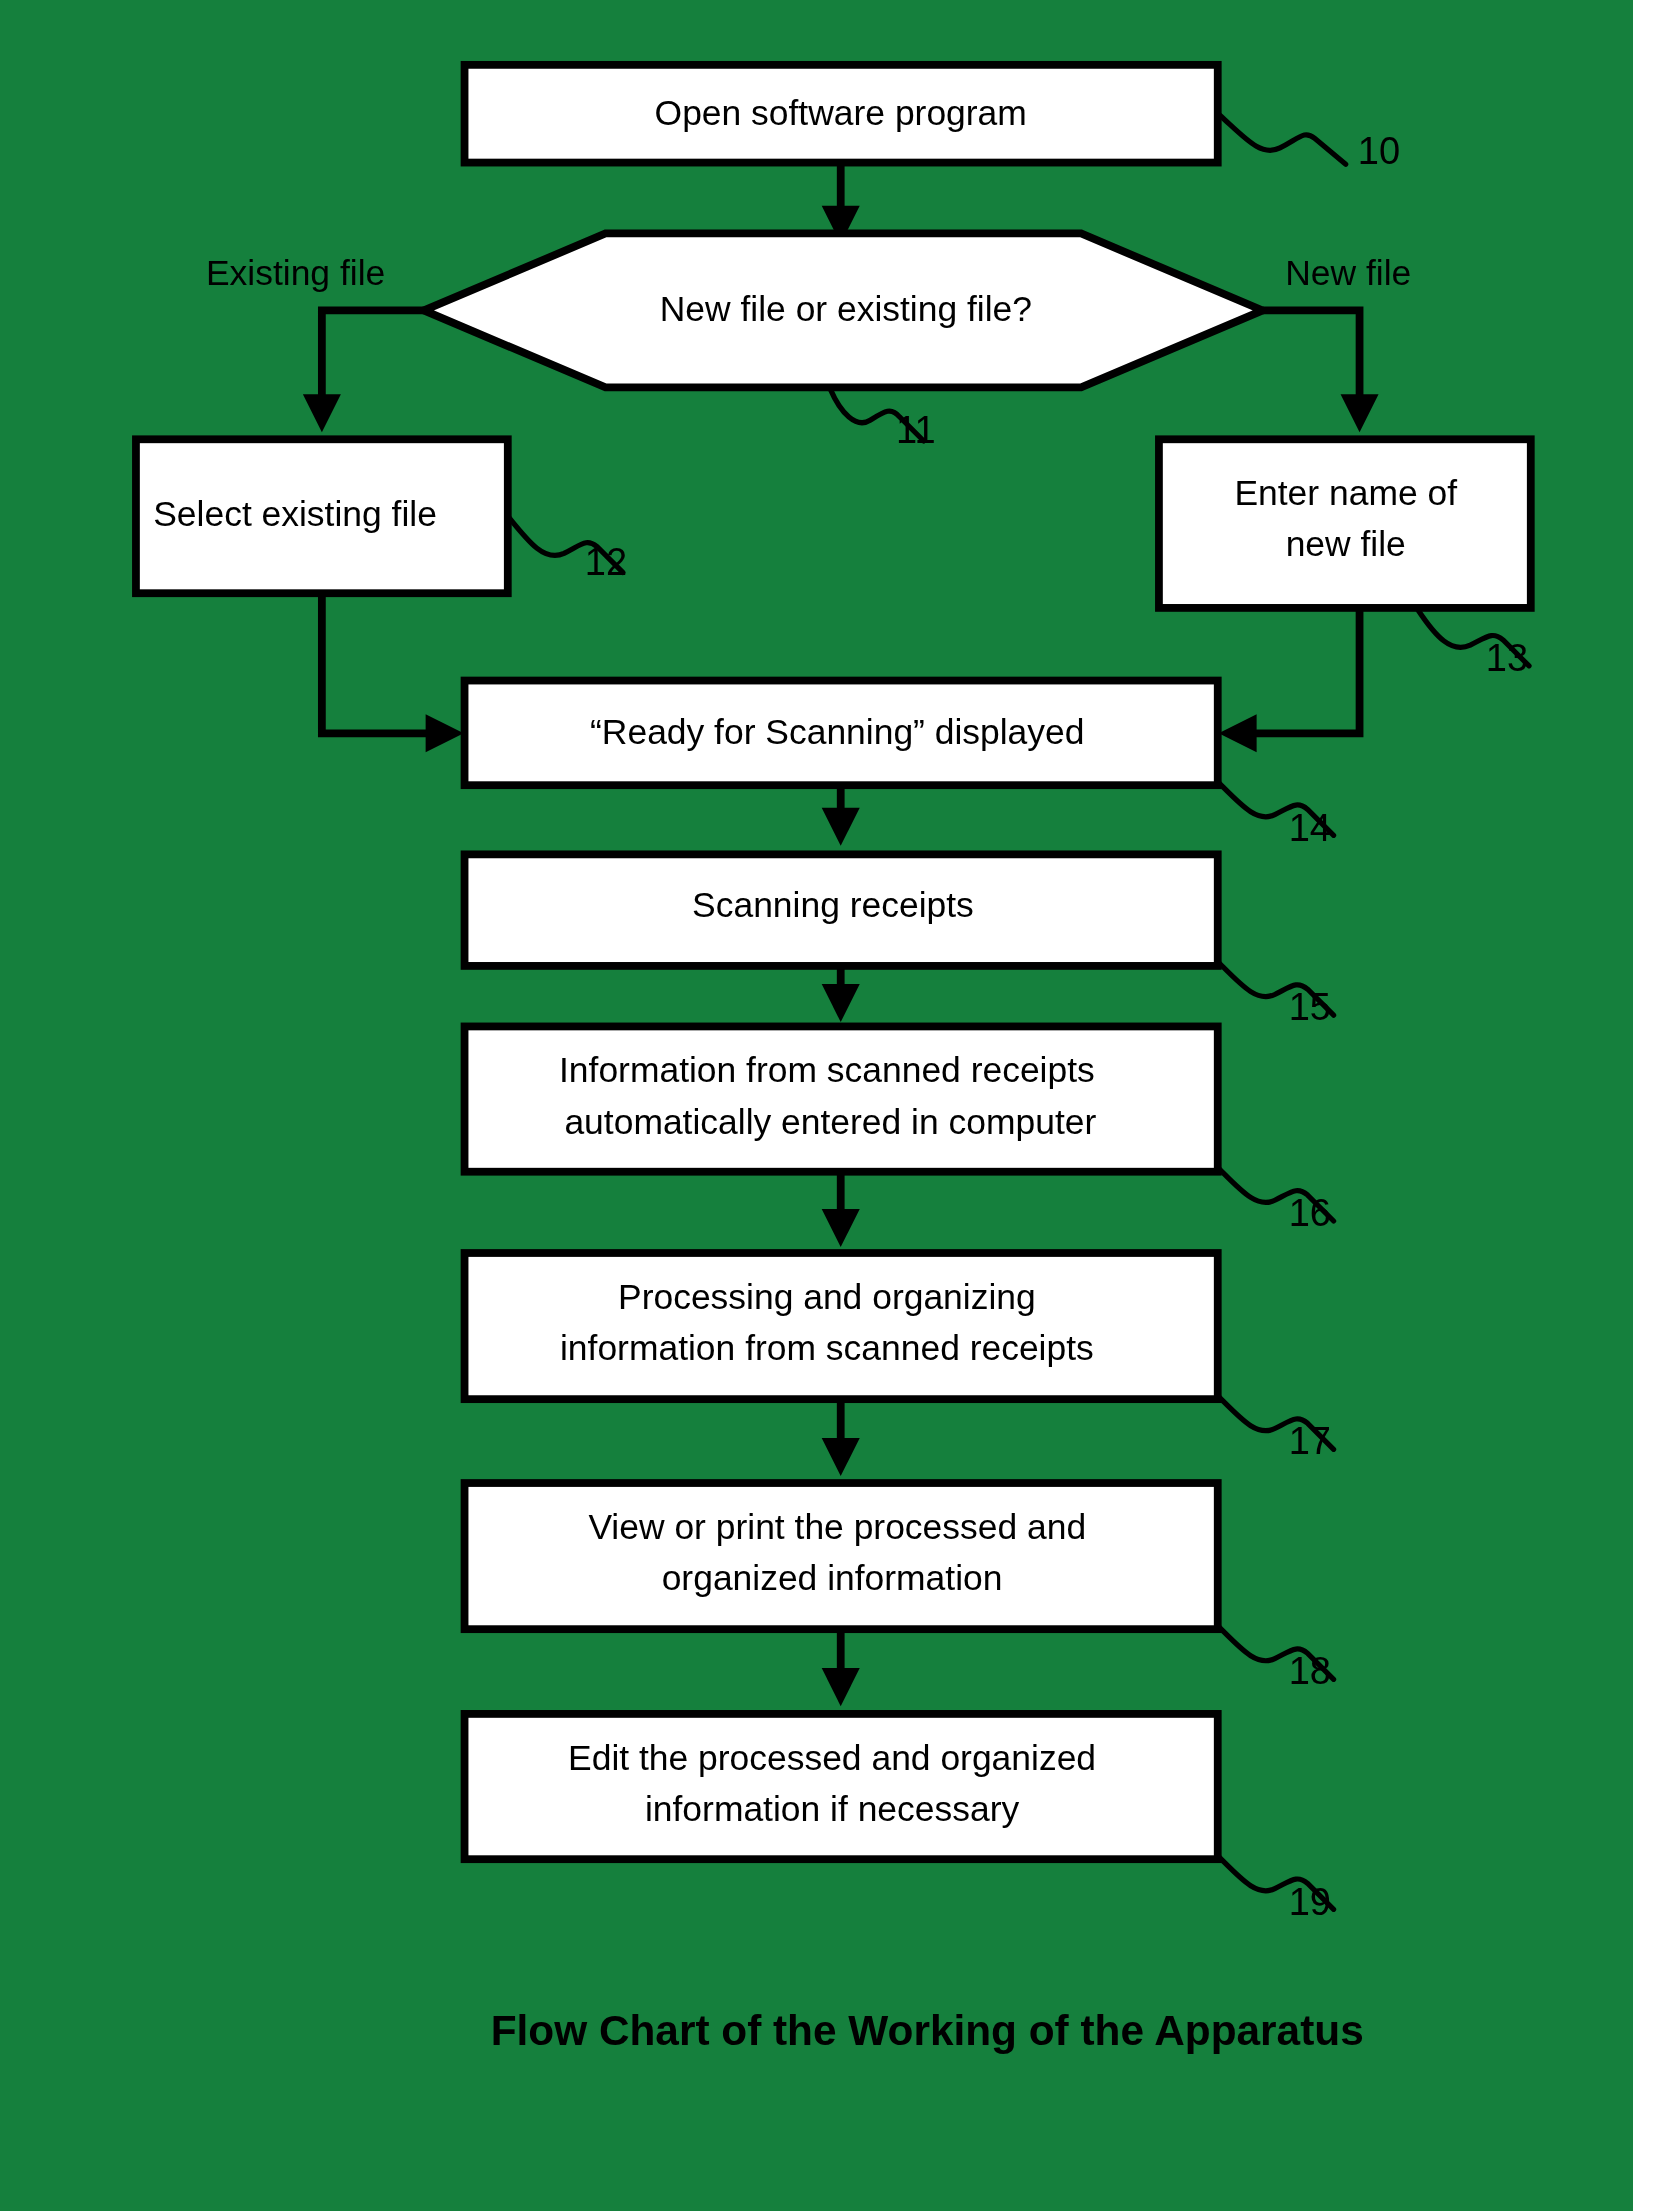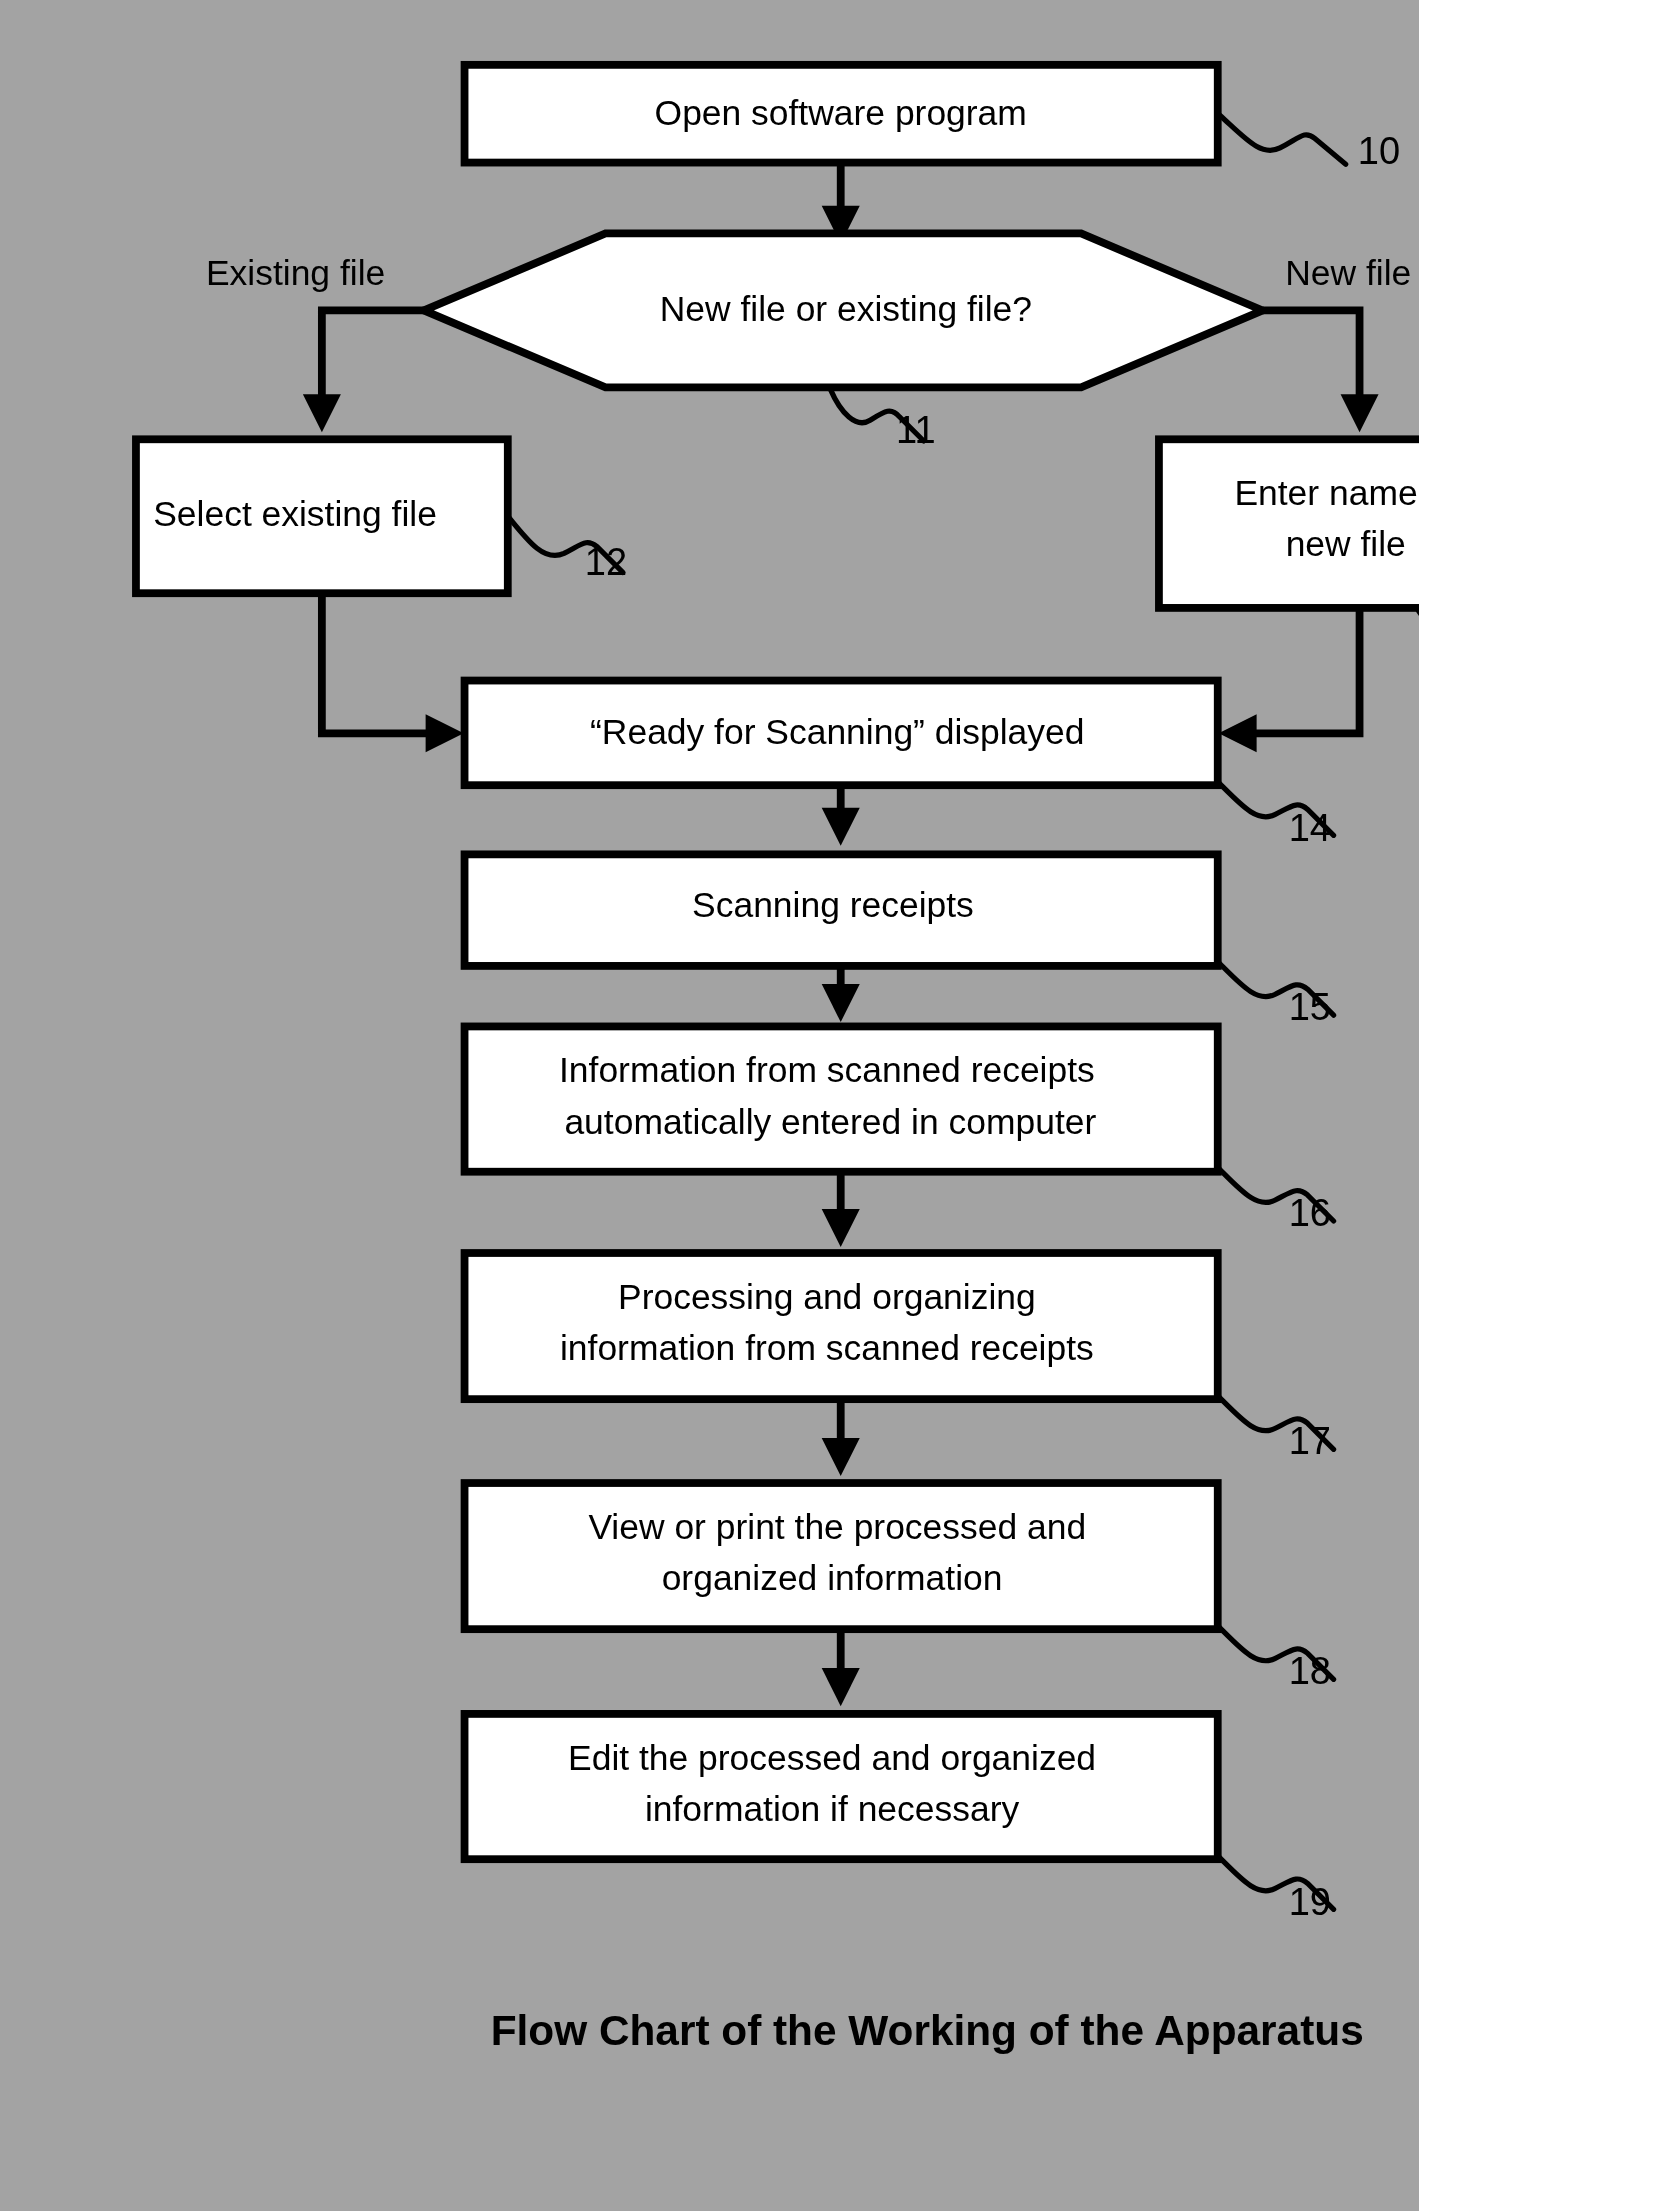--- a/index.html
+++ b/index.html
@@ -6,23 +6,23 @@
     margin: 0;
     padding: 0;
     background: #ffffff;
   }
   body {
     font-family: "Liberation Sans", sans-serif;
     color: #000000;
   }
   #page {
     position: relative;
-    width: 1419px;
+    width: 1633px;
     height: 2212px;
-    background: #a3a3a3;
+    background: #15803d;
     overflow: hidden;
   }
   svg#diagram {
     position: absolute;
     left: 0;
     top: 0;
     width: 1665px;
     height: 2212px;
   }
   .node-rect {

